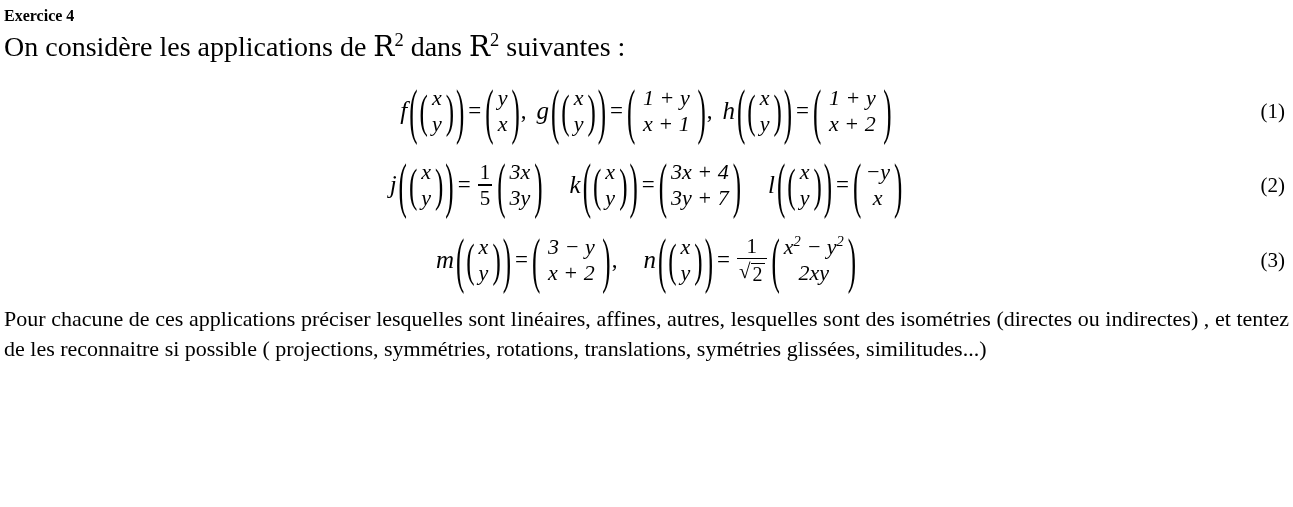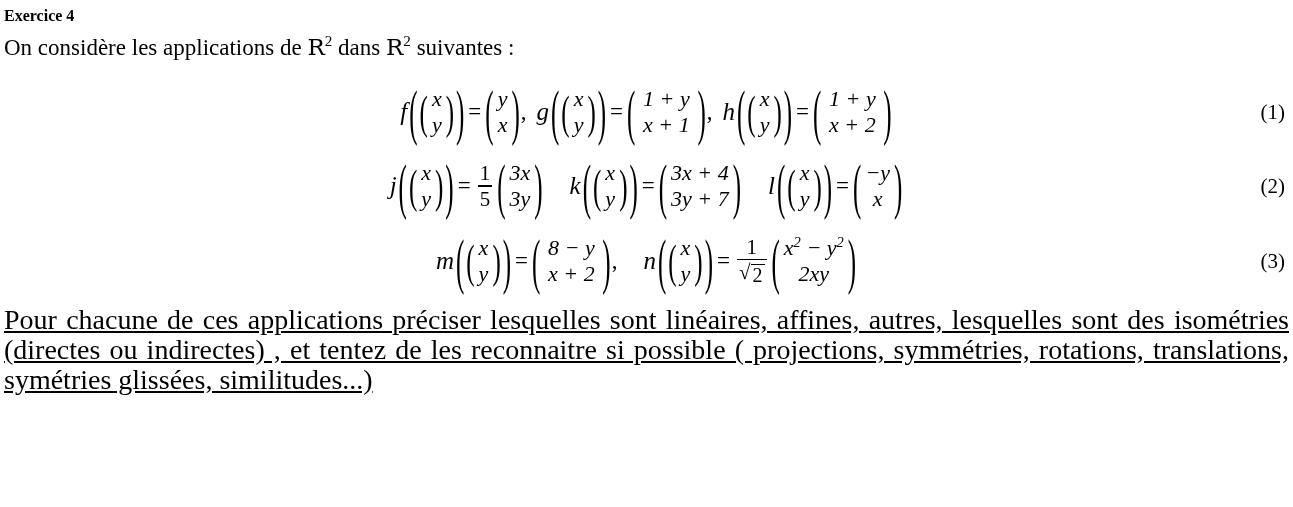--- a/index.html
+++ b/index.html
@@ -20,21 +20,21 @@
     height: 507px;
     padding: 0;
   }
   .title {
     font-weight: bold;
     font-size: 16px;
     line-height: 28px;
     margin: 2px 0 0 4px;
   }
   .intro {
-    font-size: 23px;
+    font-size: 28px;
     line-height: 30px;
     margin: 2px 0 0 4px;
   }
   .math-block {
     position: relative;
     margin-top: 12px;
   }
   .eq-row {
     display: flex;
     align-items: center;
@@ -139,25 +139,24 @@
     vertical-align: super;
     line-height: 0;
     font-style: italic;
   }
   .up { font-style: normal; }
   .bb {
     font-family: "DejaVu Serif", serif;
     font-style: normal;
   }
   .closing {
-    font-size: 28px;
+    font-size: 22px;
     line-height: 30px;
     margin: 6px 4px 0 4px;
     text-align: justify;
-    text-decoration: underline;
   }
 </style>
 </head>
 <body>
 
 <div class="page">
 
   <div class="title">Exercice 4</div>
 
   <div class="intro">
@@ -306,21 +305,21 @@
         <span class="paren sm">(</span>
         <span class="vec">
           <span class="row">x</span>
           <span class="row">y</span>
         </span>
         <span class="paren sm">)</span>
         <span class="paren">)</span>
         <span class="eqsign">=</span>
         <span class="paren">(</span>
         <span class="vec wide">
-          <span class="row">8 − y</span>
+          <span class="row">3 − y</span>
           <span class="row">x + 2</span>
         </span>
         <span class="paren">)</span>
         <span class="comma">,</span>
       </div>
 
       <span class="gap-sm"></span>
 
       <div class="expr">
         <span class="fn">n</span>

